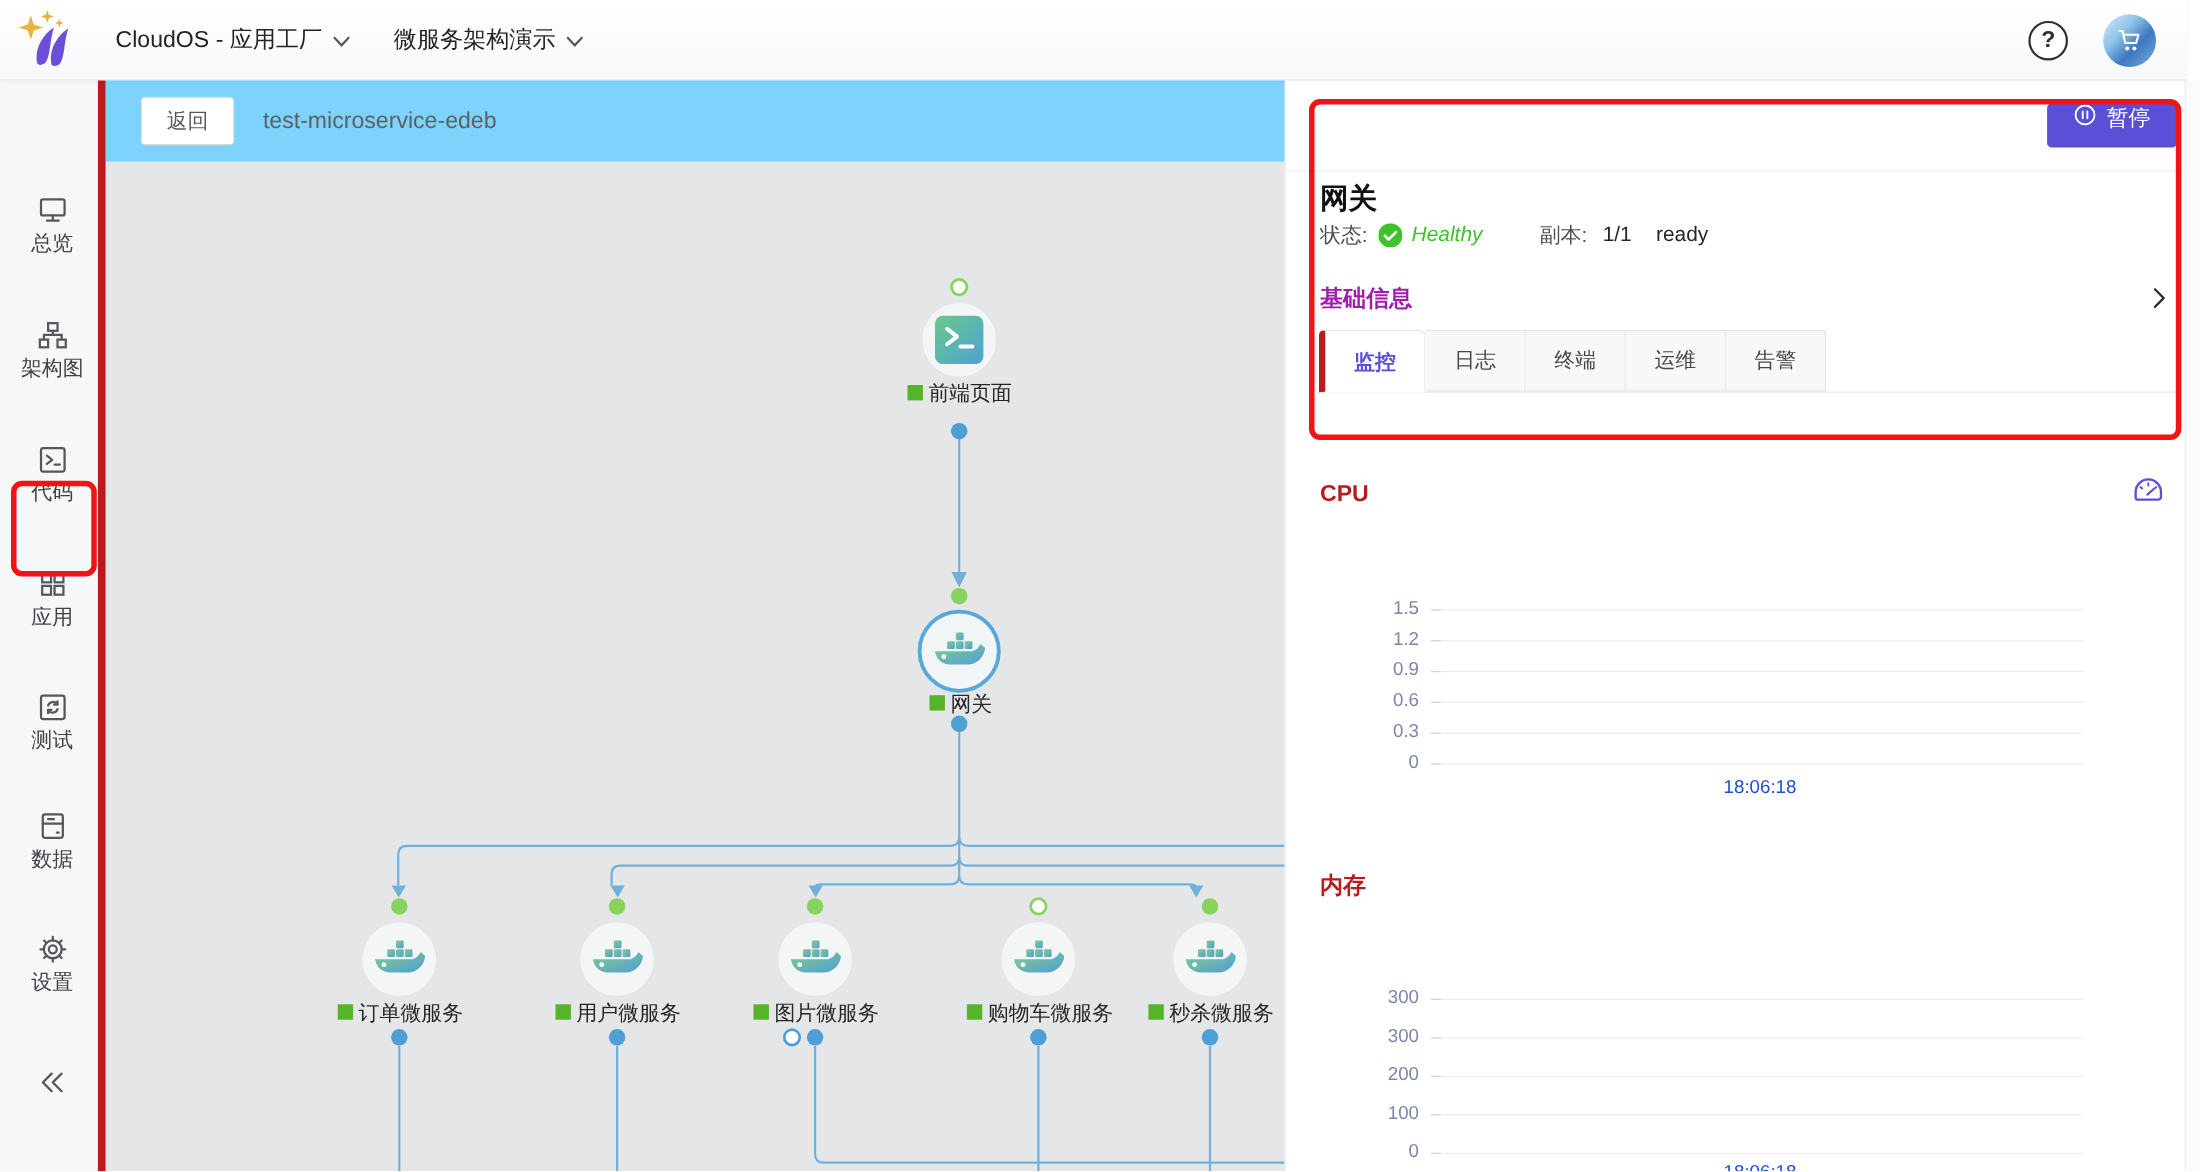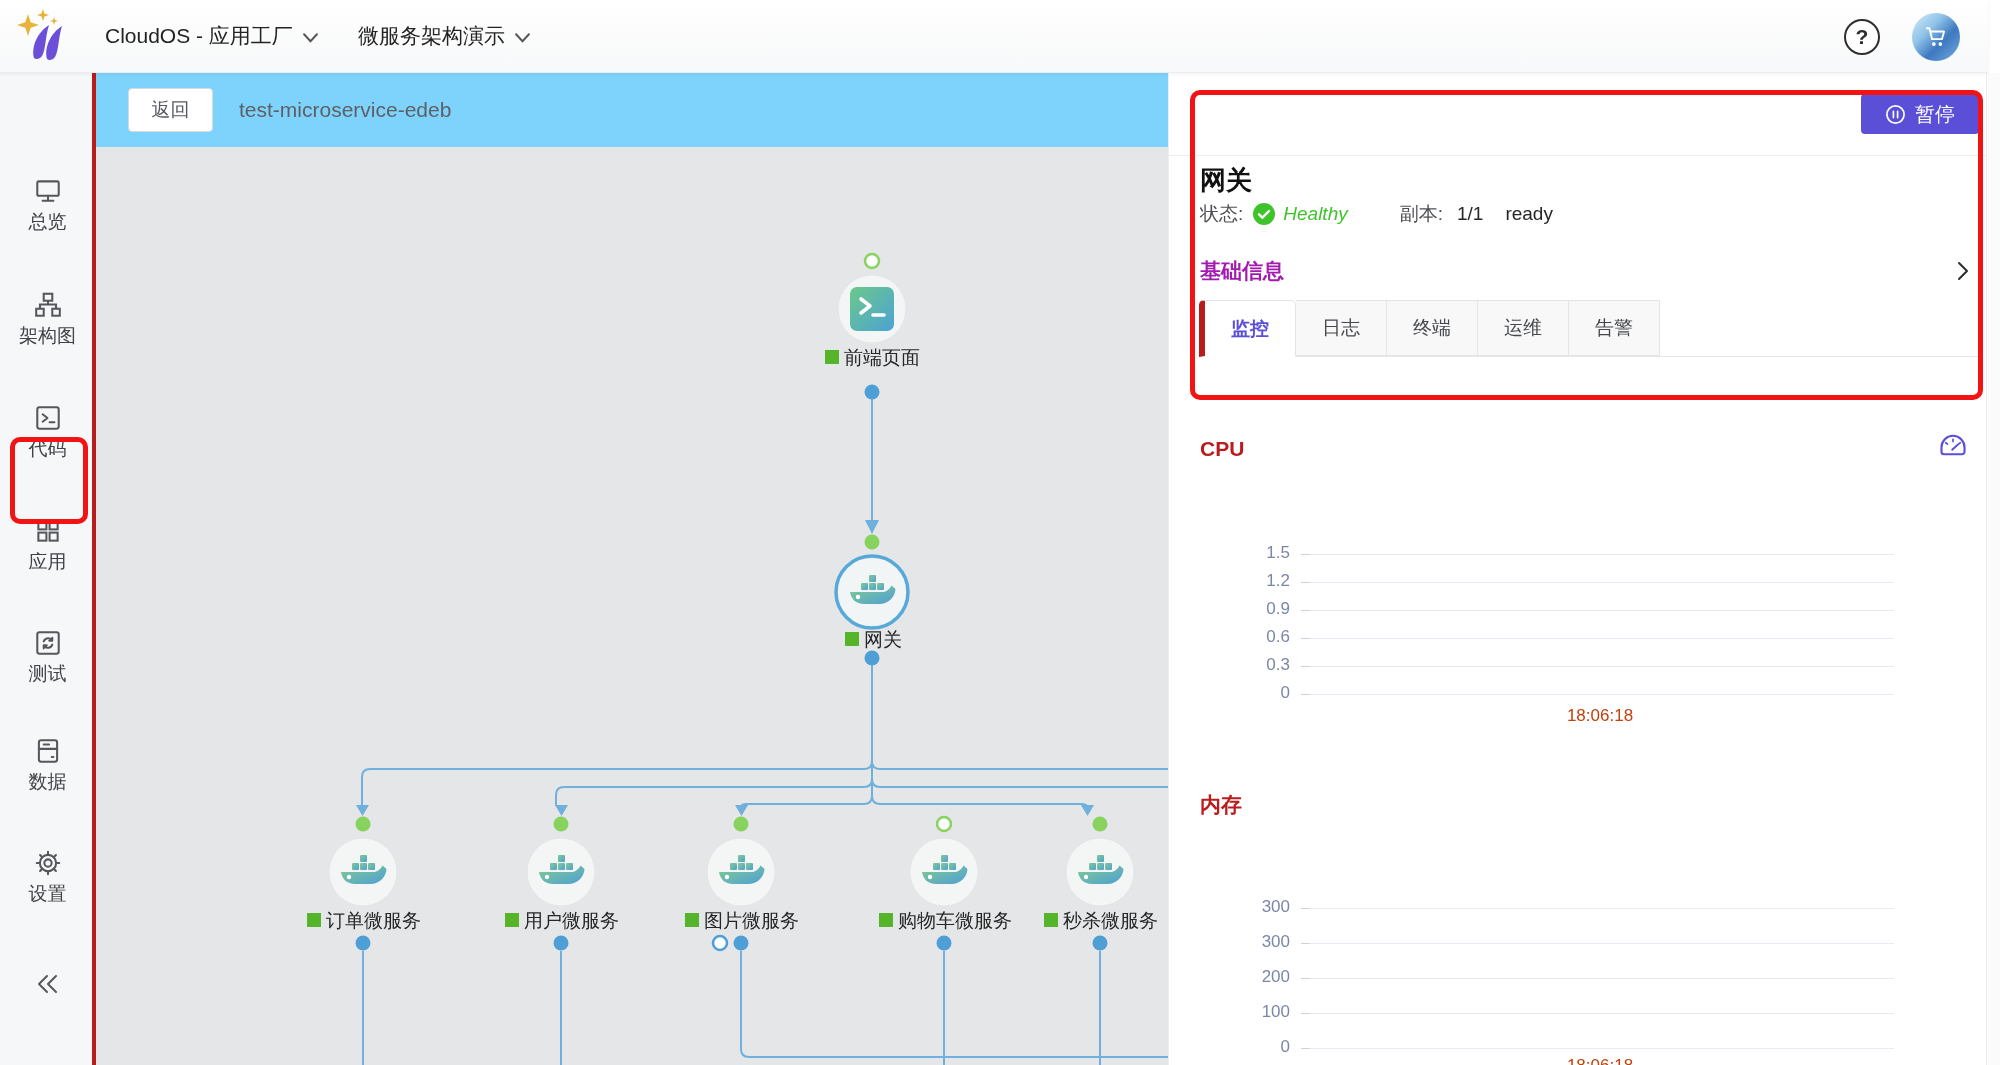--- a/index.html
+++ b/index.html
@@ -17,21 +17,21 @@
   .chev-down { width:15px; height:10px; margin-top:3px; }
   .header-right { position:absolute; right:28px; top:0; height:73px; display:flex; align-items:center; gap:32px; }
   .help-btn { width:36px; height:36px; border-radius:50%; border:2.5px solid #2e2e2e; color:#2e2e2e;
     display:flex; align-items:center; justify-content:center; font-size:21px; font-weight:bold; cursor:pointer; background:#fff;}
   .avatar { width:48px; height:48px; border-radius:50%; overflow:hidden; cursor:pointer;
     background:linear-gradient(135deg,#d9ecf8 0%,#8fc3e8 35%,#3e78c0 62%,#74aede 100%);
     display:flex; align-items:center; justify-content:center; }
 
   
   .sidebar { position:absolute; left:0; top:73px; width:96px; height:992px;
-    background:#f6f7f8; border-right:4px solid #b91c1c; z-index:20; }
+    background:#f6f7f8; border-right:7px solid #b91c1c; z-index:20; }
   .side-item { position:absolute; left:0; width:95px; text-align:center; cursor:pointer; color:#3f4347; }
   .side-item svg { display:block; margin:0 auto 5px auto; }
   .side-label { font-size:19px; line-height:22px; }
   .collapse-btn { position:absolute; left:0; top:896px; width:95px; text-align:center; cursor:pointer; }
 
   
   .toolbar { position:absolute; left:96px; top:73px; width:1072px; height:74px; background:#7dd3fc;
     display:flex; align-items:center; z-index:10; }
   .back-btn { margin-left:32px; width:85px; height:44px; border:1px solid #d8d9db; border-radius:4px;
     background:#fff; color:#565a5f; font-size:19px; display:flex; align-items:center; justify-content:center; cursor:pointer; }
@@ -40,21 +40,21 @@
   
   .canvas { position:absolute; left:96px; top:147px; width:1072px; height:918px; background:#e4e6e8; }
   .topo-label { font-size:19px; fill:#262626; font-weight:500; }
 
   
   .panel { position:absolute; left:1168px; top:73px; width:832px; height:992px; background:#fff;
     border-left:1px solid #eceef0; z-index:15; overflow:hidden; }
   .panel-scrollbar { position:absolute; right:0; top:0; width:14px; height:992px; background:#fbfbfc; border-left:1px solid #ececee; }
   .panel-title { position:absolute; left:31px; top:90px; font-size:26px; font-weight:bold; color:#111; }
   .pause-btn { position:absolute; left:692px; top:21px; width:118px; height:40px; background:#5a4fd6; border:none;
-    border-radius:4px; color:#fff; font-size:20px; display:flex; align-items:center; justify-content:center; gap:9px; cursor:pointer; }
+    border-radius:4px; color:#fff; font-size:20px; display:flex; justify-content:center; gap:9px; cursor:pointer; }
   .panel-divider { position:absolute; left:0; top:82px; width:832px; height:1px; background:#ededee; }
   .status-row { position:absolute; left:31px; top:128px; height:26px; display:flex; align-items:center; font-size:19px; color:#4d4f52; }
   .healthy { color:#3fc32b; margin-left:8px;font-style:italic; }
   .check-icon { width:22px; height:22px; margin-left:10px; }
   .replicas { margin-left:52px; }
   .rep-val { color:#262626; margin-left:14px; }
   .rep-state { color:#262626; margin-left:22px; }
   .basic-info-row { position:absolute; left:31px; top:183px; width:770px; height:30px; display:flex;
     align-items:center; justify-content:space-between; cursor:pointer; }
   .basic-info-label { font-size:21px; font-weight:bold; color:#a21caf; }
@@ -62,21 +62,21 @@
   .tab { height:56px; padding:0 26px; display:flex; align-items:center; font-size:19px; color:#45484c;
     background:#f8f8f9; border:1px solid #e4e4e6; border-left:none; cursor:pointer; }
   .tab:first-child { border-left:6px solid #b91c1c; border-radius:5px 0 0 0; }
   .tab.active { background:#fff; color:#5b4fd9; font-weight:bold; height:57px; border-bottom:1px solid #fff; border-radius:5px 5px 0 0; }
 
   .section-title { position:absolute; left:31px; font-size:21px; font-weight:bold; color:#b91c1c; }
   .gauge-icon { position:absolute; left:768px; top:358px; cursor:pointer; }
   .tick-label { position:absolute; left:31px; width:90px; text-align:right; font-size:17px; color:#7b87a8; }
   .grid-line { position:absolute; left:132px; width:593px; height:1px; background:#e9ebf2; }
   .grid-line::before { content:""; position:absolute; left:0; top:0; width:9px; height:1px; background:#ccd2de; }
-  .x-label { position:absolute; left:336px; width:190px; text-align:center; font-size:17px; color:#c2410c; }
+  .x-label { position:absolute; left:336px; width:190px; text-align:center; font-size:17px; color:#1d4ed8; }
 
   
   .annot { position:absolute; border:5px solid #f21414; border-radius:10px; pointer-events:none; z-index:40; }
   .annot-sidebar { left:10px; top:437px; width:78px; height:87px; }
   .annot-panel { left:1190px; top:90px; width:793px; height:310px; }
 </style>
 </head>
 <body>
 
 <div class="app">

